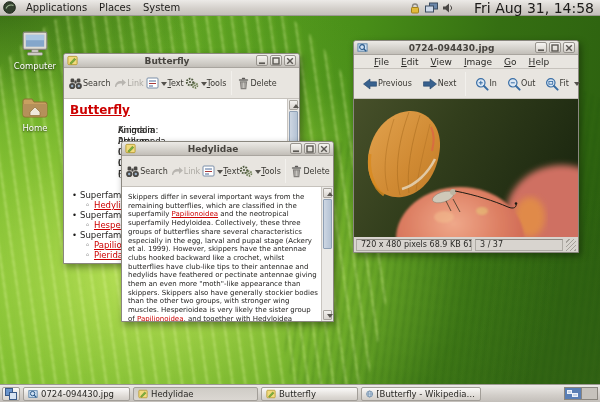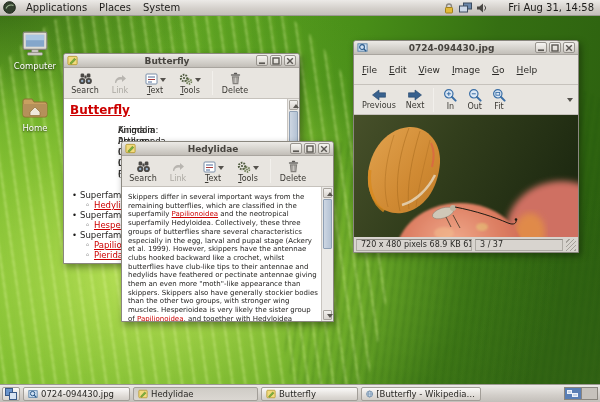--- a/index.html
+++ b/index.html
@@ -23,37 +23,37 @@
     background:repeating-linear-gradient(115deg, rgba(20,70,8,0) 0 6px, rgba(24,78,10,.55) 6px 7.6px); }
 
   
   .panel { position:absolute; left:0; width:600px; background:linear-gradient(#eceae7,#d2cec9 60%,#c3bfba); display:flex; align-items:center; z-index:50; }
   .panel.top { top:0; height:16px; border-bottom:1px solid #9c9992; padding:0 3px; }
   .panel.bottom { bottom:0; height:18px; border-top:1px solid #9c9992; padding:0 2px; }
   .menu-label { font-size:10px; color:#1c1b19; padding:1px 6px; display:inline-block; }
   .menu-label::first-letter { text-decoration:none; }
   .spacer { flex:1; }
   .tray { display:flex; align-items:center; gap:4px; }
-  .clock { font-size:10px; color:#1c1b19; margin:0 3px 0 20px; white-space:nowrap; }
+  .clock { font-size:14px; color:#1c1b19; margin:0 3px 0 20px; white-space:nowrap; }
 
   
   .dicon { position:absolute; left:8px; width:54px; text-align:center; z-index:5; cursor:default; }
   .dicon .dlabel { display:block; margin-top:1px; font-size:8.5px; color:#fff; text-shadow:0 1px 2px rgba(0,0,0,.75); line-height:9px; }
 
   
   .window { position:absolute; background:#d8d4cf; border:1px solid #8a877f; border-radius:3px 3px 0 0; box-shadow:2px 3px 7px rgba(0,0,0,.38); display:flex; flex-direction:column; }
   .titlebar { height:14px; flex:none; display:flex; align-items:center; gap:3px; padding:0 3px; background:linear-gradient(#eceae6,#cfccc6 70%,#c2beb8); border-bottom:1px solid #a9a59f; border-radius:2px 2px 0 0; }
   .title { flex:1; text-align:center; font-size:9px; font-weight:bold; color:#47443f; white-space:nowrap; overflow:hidden; }
   .winbtns { display:flex; gap:2px; flex:none; }
   .winbtn { width:12px; height:11px; border:1px solid #98948e; border-radius:2px; background:linear-gradient(#f6f4f1,#d6d2cc); display:flex; align-items:center; justify-content:center; }
   .winbtn svg { display:block; }
 
   
   .ttoolbar { height:31px; flex:none; display:flex; align-items:center; gap:1px; padding:1px 4px; background:#e8e5e0; border-bottom:1px solid #c6c2bc; }
-  .tbtn { display:flex; flex-direction:column; align-items:center; justify-content:center; min-width:34px; height:28px; border-radius:2px; }
+  .tbtn { display:flex; flex-direction:row; align-items:center; justify-content:center; min-width:34px; height:28px; border-radius:2px; }
   .tbtn .tlabel { font-size:8px; color:#3a3833; line-height:9px; display:inline-block; }
   .tbtn.disabled .tlabel { color:#aba8a2; }
   .tbtn .icorow { display:flex; align-items:center; gap:2px; height:14px; }
   .mn::first-letter { text-decoration:underline; }
   .chev { width:0; height:0; border-left:3px solid transparent; border-right:3px solid transparent; border-top:4px solid #55524d; margin-top:2px; }
   .tsep { width:1px; height:24px; background:#b8b4ae; border-right:1px solid #f2f0ec; margin:0 4px; }
 
   .note-body { position:relative; flex:1; background:#fff; overflow:hidden; }
   .note-inner { position:absolute; inset:0 12px 0 0; padding:4px 2px 0 6px; overflow:hidden; }
   .note-title { font-size:12px; font-weight:bold; color:#cc0000; text-decoration:underline; line-height:15px; }
@@ -71,25 +71,25 @@
   
   .sbar { position:absolute; top:0; right:0; bottom:0; width:12px; background:#eceae7; border-left:1px solid #c9c5c0; }
   .sb-arrow { position:absolute; left:1px; right:1px; height:10px; background:linear-gradient(#f2f0ed,#d8d4cf); border:1px solid #a8a49e; border-radius:1px; }
   .sb-arrow.up { top:1px; } .sb-arrow.down { bottom:1px; }
   .sb-arrow::after { content:""; position:absolute; left:2.5px; }
   .sb-arrow.up::after { top:3px; border-left:3px solid transparent; border-right:3px solid transparent; border-bottom:4px solid #5a5752; }
   .sb-arrow.down::after { top:3px; border-left:3px solid transparent; border-right:3px solid transparent; border-top:4px solid #5a5752; }
   .sb-thumb { position:absolute; left:1px; right:1px; background:linear-gradient(90deg,#cdd6e2,#b4c2d4); border:1px solid #8fa0b5; border-radius:1px; }
 
   
-  .menubar { height:30px; flex:none; display:flex; align-items:center; background:#e8e5e0; border-bottom:1px solid #c6c2bc; padding-left:2px; }
+  .menubar { height:14px; flex:none; display:flex; align-items:center; background:#e8e5e0; border-bottom:1px solid #c6c2bc; padding-left:14px; }
   .menubar .menu-item { font-size:9px; color:#2a2926; padding:0 6px; display:inline-block; }
   .menubar .menu-item::first-letter { text-decoration:underline; }
   .vtoolbar { height:30px; flex:none; display:flex; align-items:center; padding:1px 3px; background:#e8e5e0; border-bottom:1px solid #c6c2bc; }
-  .vbtn { display:flex; flex-direction:column; align-items:center; justify-content:center; height:28px; padding:0 5px; }
+  .vbtn { display:flex; flex-direction:row; align-items:center; justify-content:center; height:28px; padding:0 5px; }
   .vbtn .tlabel { font-size:8px; color:#3a3833; line-height:9px; }
   .imgarea { flex:1; position:relative; background:#2a3618; overflow:hidden; }
   .imgarea svg { position:absolute; inset:0; }
   .statusbar { height:15px; flex:none; display:flex; gap:3px; align-items:center; background:#d8d4cf; padding:1px 2px; }
   .stbox { height:12px; border:1px solid #aeaaa4; border-top-color:#8f8b85; background:#d8d4cf; font-size:8px; color:#2a2926; line-height:10px; padding:0 4px; white-space:nowrap; overflow:hidden; }
   .stbox.left { flex:1; }
   .stbox.right { width:88px; }
   .grip { width:10px; height:12px; background:repeating-linear-gradient(135deg, transparent 0 2px, #a5a19b 2px 3px); }
 
   

